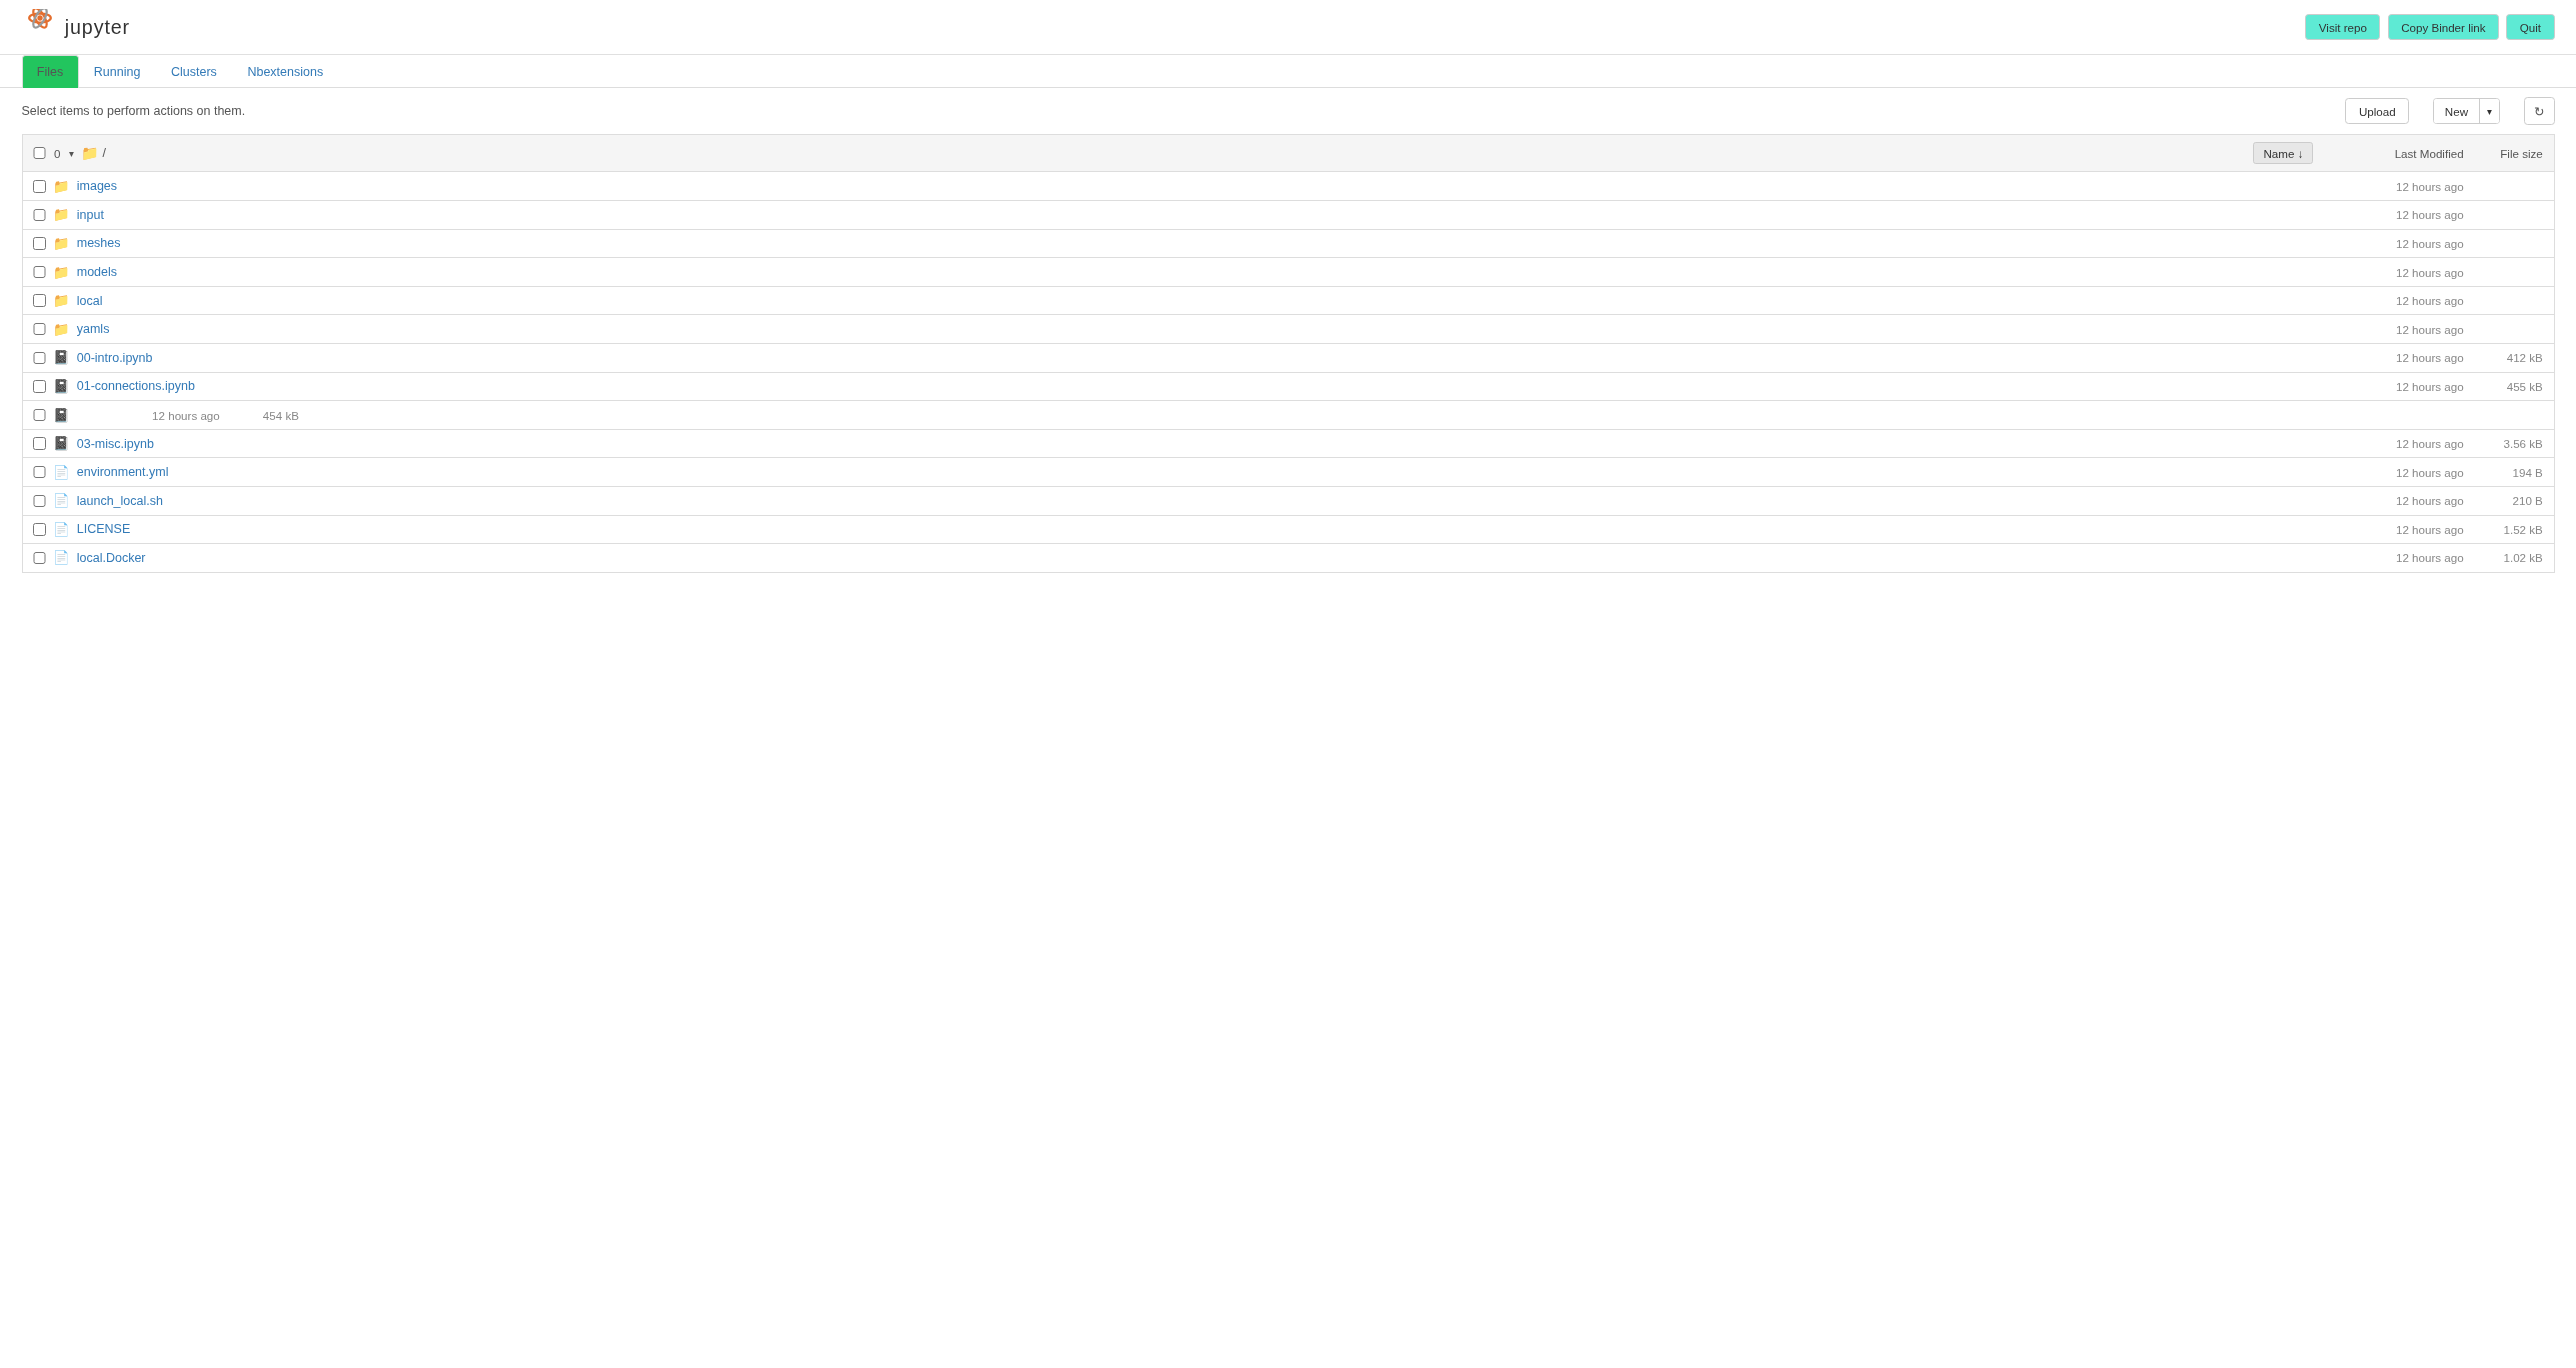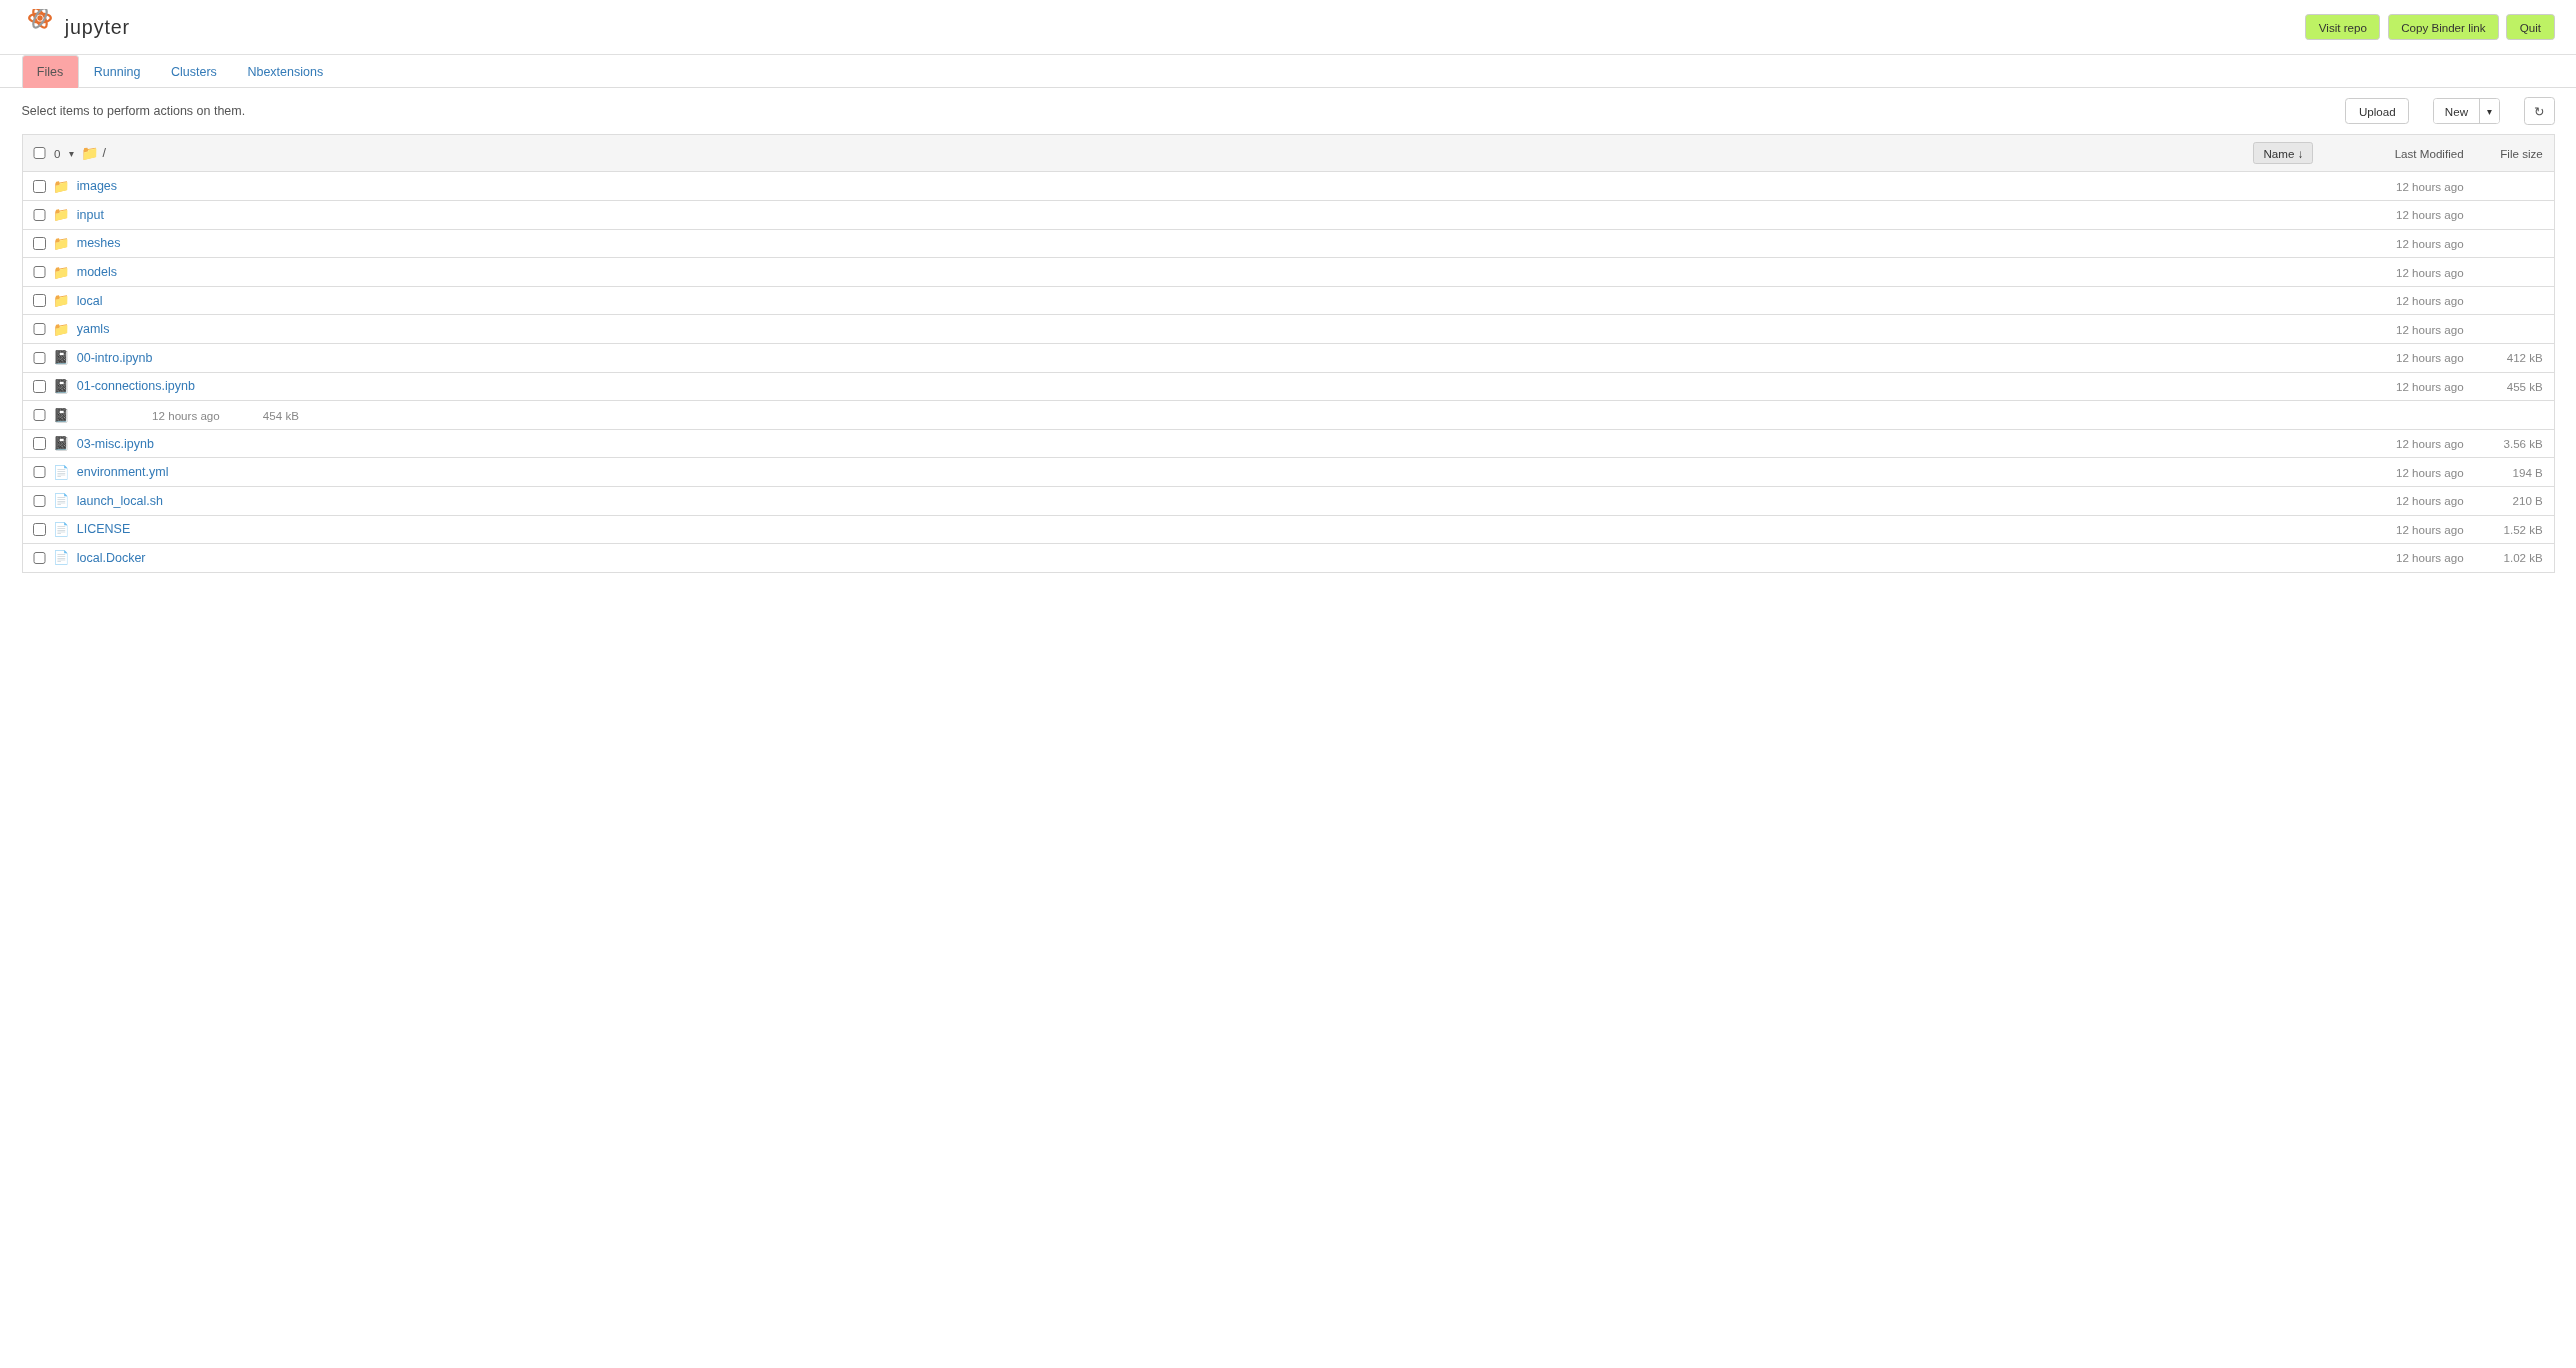--- a/index.html
+++ b/index.html
@@ -32,21 +32,21 @@
       color: #333;
       letter-spacing: 0.9px;
     }
     .header-buttons {
       display: flex;
       gap: 7.2px;
     }
     .header-btn {
       padding: 5.4px 12.5px;
       border: 0.9px solid #ccc;
-      background: #bef264;
+      background: #5eead4;
       border-radius: 3.6px;
       cursor: pointer;
       font-size: 11.6px;
       color: #333;
     }
 
     
     .tabs-bar {
       border-bottom: 0.9px solid #ddd;
       padding: 0 21.5px;
@@ -58,21 +58,21 @@
       cursor: pointer;
       font-size: 12.5px;
       color: #337ab7;
       border: 0.9px solid transparent;
       border-bottom: none;
       margin-bottom: -0.9px;
       text-decoration: none;
     }
     .tab.active {
       color: #555;
-      background: #fca5a5;
+      background: #22c55e;
       border-color: #ddd;
       border-bottom-color: #fff;
       border-radius: 3.6px 3.6px 0 0;
     }
 
     
     .toolbar {
       display: flex;
       align-items: center;
       justify-content: space-between;

